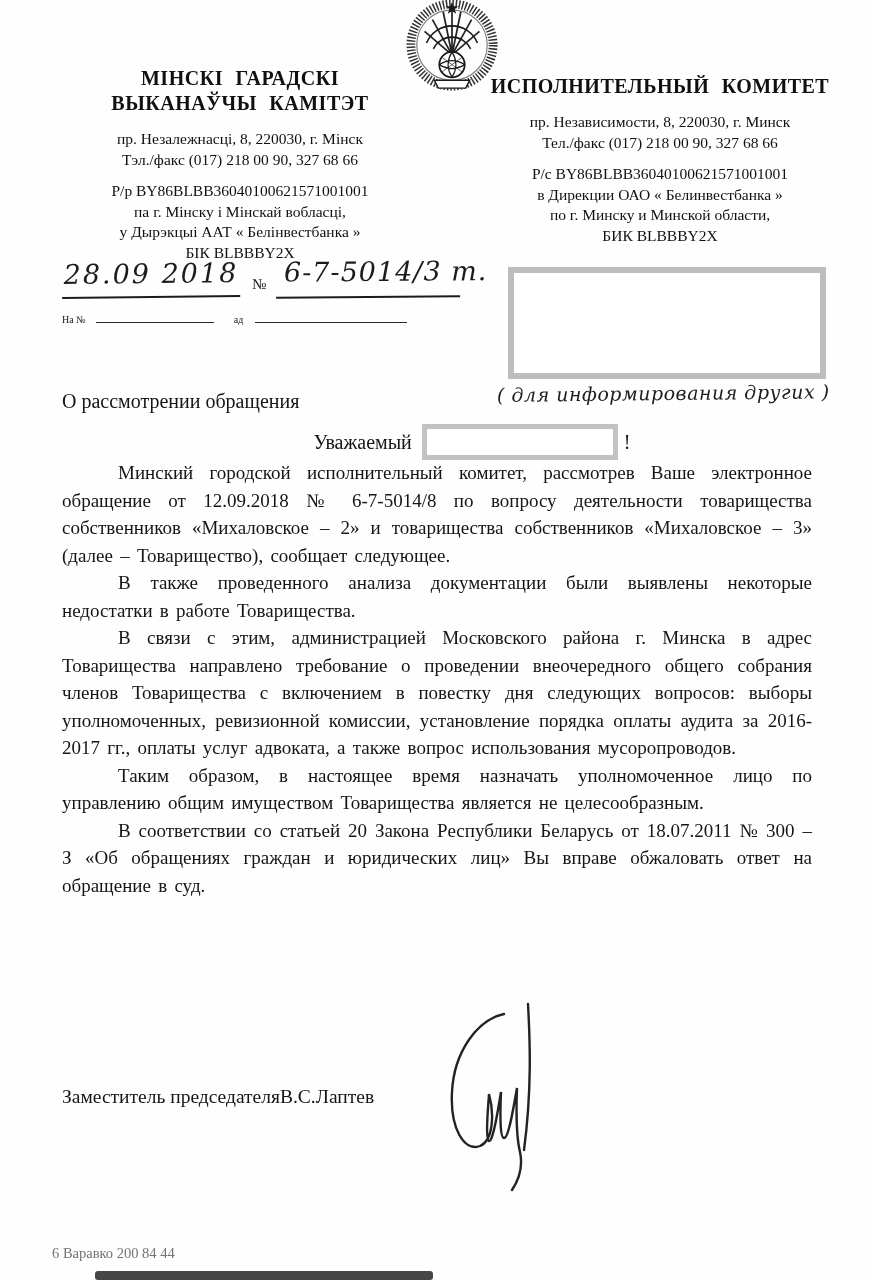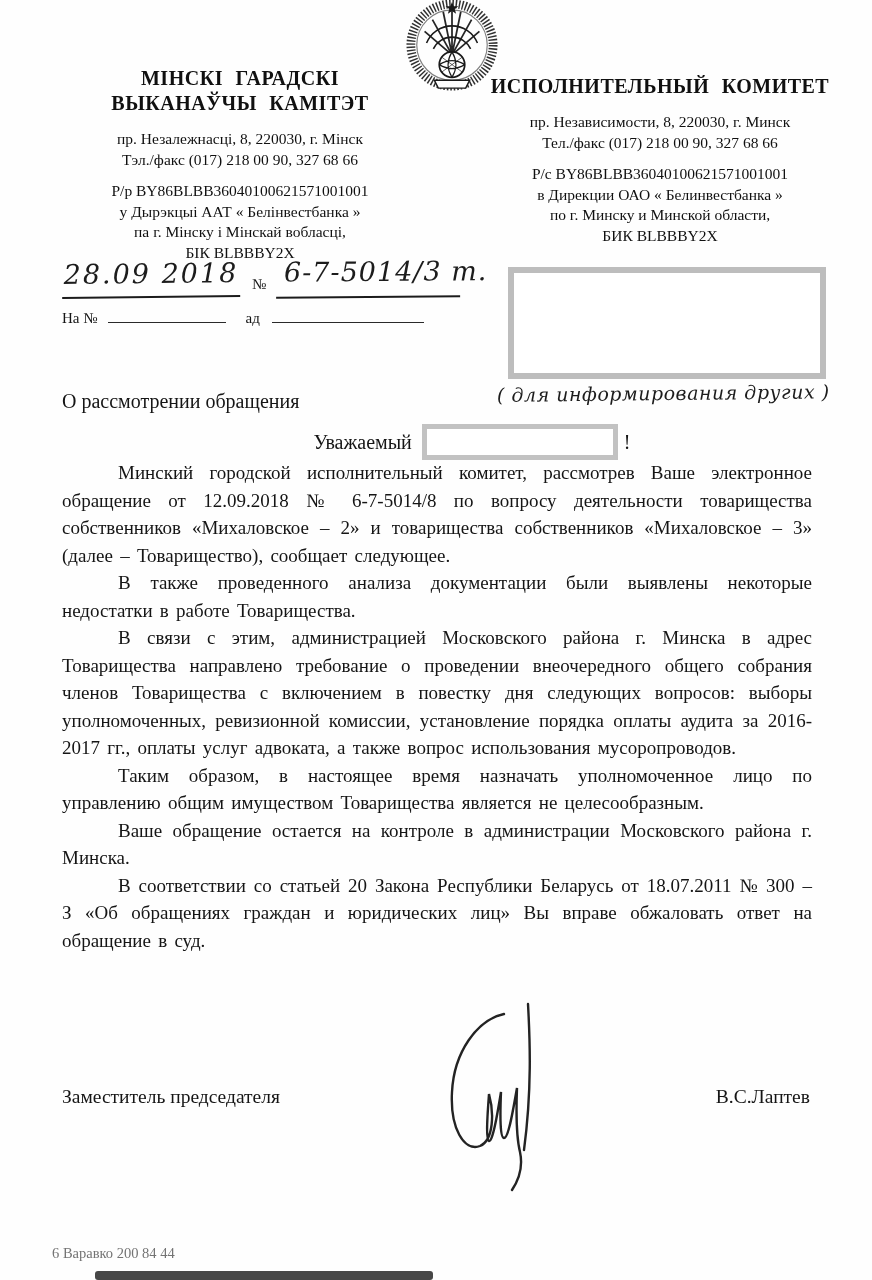--- a/index.html
+++ b/index.html
@@ -18,42 +18,42 @@
   .hdr .addr{font-size:15.5px;line-height:20.5px;margin-top:0;color:#101010;}
   .hdr .addr-gap{margin-top:13px;}
   .hdr .bank-gap{margin-top:11px;}
   
   .hand{font-family:"DejaVu Serif", serif;font-style:italic;color:#1c1c1c;}
   .ref-date{position:absolute;left:62px;top:258px;width:178px;height:38px;
     border-bottom:2.5px solid #1b1b1b;text-align:center;font-size:27px;letter-spacing:2px;transform:rotate(-.6deg);}
   .ref-no-label{position:absolute;left:252px;top:276px;font-size:15px;}
   .ref-num{position:absolute;left:276px;top:256px;width:176px;height:40px;
     border-bottom:2.5px solid #1b1b1b;text-align:left;padding-left:8px;font-size:27px;letter-spacing:1px;transform:rotate(-.4deg);white-space:nowrap;}
-  .reply-row{position:absolute;left:62px;top:306px;font-size:15px;white-space:nowrap;text-align:right;}
+  .reply-row{position:absolute;left:62px;top:306px;font-size:10px;white-space:nowrap;text-align:right;}
   .uline{display:inline-block;border-bottom:1.6px solid #2a2a2a;height:16px;vertical-align:baseline;}
   .u1{width:118px;margin-left:10px;}
   .u2{width:152px;margin-left:12px;}
   .reply-ad{margin-left:20px;}
   
   .redact-big{position:absolute;left:508px;top:267px;width:306px;height:100px;
     border:6px solid #bdbdbd;background:#fff;}
   .redact-small{display:inline-block;width:186px;height:26px;border:5px solid #c2c2c2;
     background:#fff;vertical-align:middle;margin:0 6px 4px 10px;}
   
   .annotation{position:absolute;left:497px;top:382px;width:345px;font-size:19px;
     letter-spacing:.5px;transform:rotate(-.6deg);white-space:nowrap;}
   .subject{position:absolute;left:62px;top:390px;font-size:20px;}
   .salutation{position:absolute;left:92px;top:424px;width:760px;text-align:center;font-size:20px;}
   
   .body-text{position:absolute;left:62px;top:459px;width:750px;
     font-size:19px;line-height:27.5px;text-align:justify;text-align-last:left;word-spacing:2.5px;}
   .body-text p{margin:0;text-indent:56px;}
   
   .sig-row{position:absolute;left:62px;top:1086px;width:748px;display:flex;
-    justify-content:space-between;font-size:19.5px;}
+    font-size:19.5px;}
   .sig-svg{position:absolute;left:432px;top:1000px;z-index:3;}
   
   .footer{position:absolute;left:52px;top:1245px;font-size:14.5px;color:#737373;}
   .scan-bar{position:absolute;left:95px;top:1271px;width:338px;height:9px;
     background:#383838;border-radius:3px;filter:blur(.6px);opacity:.92;}
 </style>
 </head>
 <body>
 
 <div class="page">
@@ -74,22 +74,22 @@
       <path d="M50,2 L51.8,6.5 L56.5,6.5 L52.8,9.3 L54.2,14 L50,11.2 L45.8,14 L47.2,9.3 L43.5,6.5 L48.2,6.5 Z" fill="#1a1a1a" stroke="none"></path>
     </g>
   </svg>
 
   <div class="hdr hdr-left">
     <div class="title">МІНСКІ  ГАРАДСКІ</div>
     <div class="title">ВЫКАНАЎЧЫ  КАМІТЭТ</div>
     <div class="addr addr-gap">пр. Незалежнасці, 8, 220030, г. Мінск</div>
     <div class="addr">Тэл./факс  (017) 218 00 90,  327 68 66</div>
     <div class="addr bank-gap">Р/р BY86BLBB36040100621571001001</div>
+    <div class="addr">па г. Мінску і Мінскай вобласці,</div>
     <div class="addr">у  Дырэкцыі  ААТ  « Белінвестбанка »</div>
-    <div class="addr">па г. Мінску і Мінскай вобласці,</div>
     <div class="addr">БІК  BLBBBY2X</div>
   </div>
 
   <div class="hdr hdr-right">
     <div class="title">ИСПОЛНИТЕЛЬНЫЙ КОМИТЕТ</div>
     <div class="addr addr-gap">пр. Независимости, 8, 220030, г. Минск</div>
     <div class="addr">Тел./факс  (017) 218 00 90,  327 68 66</div>
     <div class="addr bank-gap">Р/с BY86BLBB36040100621571001001</div>
     <div class="addr">в  Дирекции  ОАО  « Белинвестбанка »</div>
     <div class="addr">по г. Минску и Минской области,</div>
@@ -111,21 +111,20 @@
 
   <div class="salutation">
     <span>Уважаемый</span><span class="redact-small"></span><span>!</span>
   </div>
 
   <div class="body-text">
     <p>Минский городской исполнительный комитет, рассмотрев Ваше электронное обращение от 12.09.2018 № 6-7-5014/8  по вопросу деятельности товарищества собственников «Михаловское – 2» и товарищества собственников «Михаловское – 3» (далее – Товарищество), сообщает следующее.</p>
     <p>В также проведенного анализа документации были выявлены некоторые недостатки в работе Товарищества.</p>
     <p>В связи с этим, администрацией Московского района г. Минска в адрес Товарищества направлено требование о проведении внеочередного общего собрания членов Товарищества с включением в повестку дня следующих вопросов: выборы уполномоченных, ревизионной комиссии, установление порядка оплаты аудита за 2016-2017 гг., оплаты услуг адвоката, а также вопрос использования мусоропроводов.</p>
     <p>Таким образом, в настоящее время назначать уполномоченное лицо по управлению общим имуществом Товарищества является не целесообразным.</p>
-    <p>Ваше обращение остается на контроле в администрации Московского района г. Минска.</p>
     <p>В соответствии со статьей 20 Закона Республики Беларусь от 18.07.2011 № 300 –З «Об обращениях граждан и юридических лиц» Вы вправе обжаловать ответ на обращение в суд.</p>
   </div>
 
   <div class="sig-row">
     <span>Заместитель председателя</span>
     <span>В.С.Лаптев</span>
   </div>
 
   <svg class="sig-svg" width="150" height="195" viewBox="0 0 150 195">
     <g fill="none" stroke="#232323" stroke-width="2.4" stroke-linecap="round">

